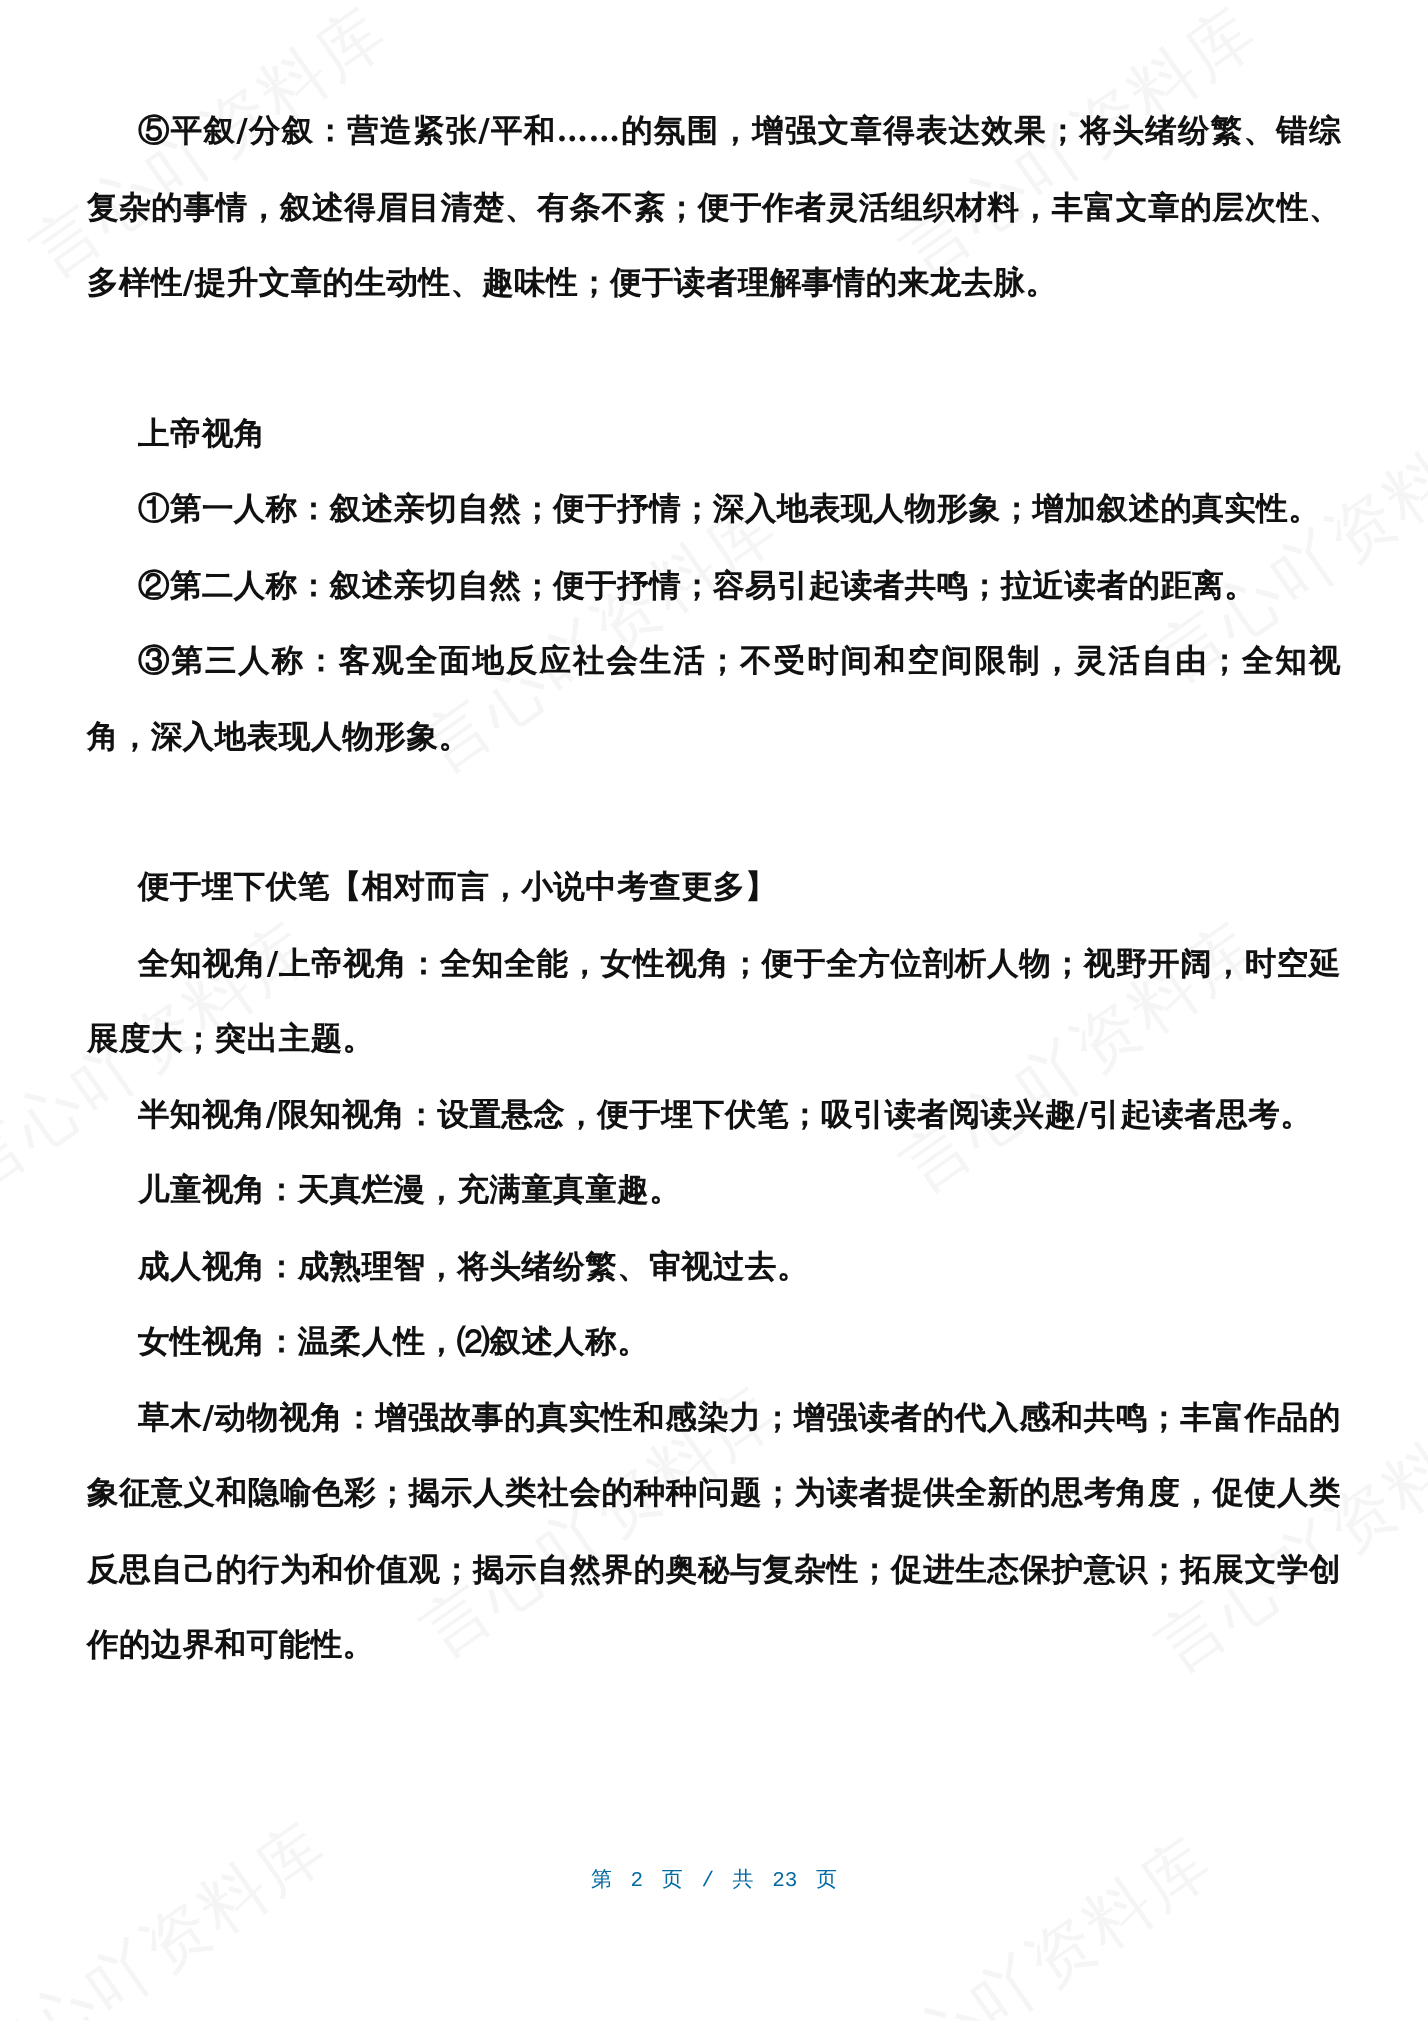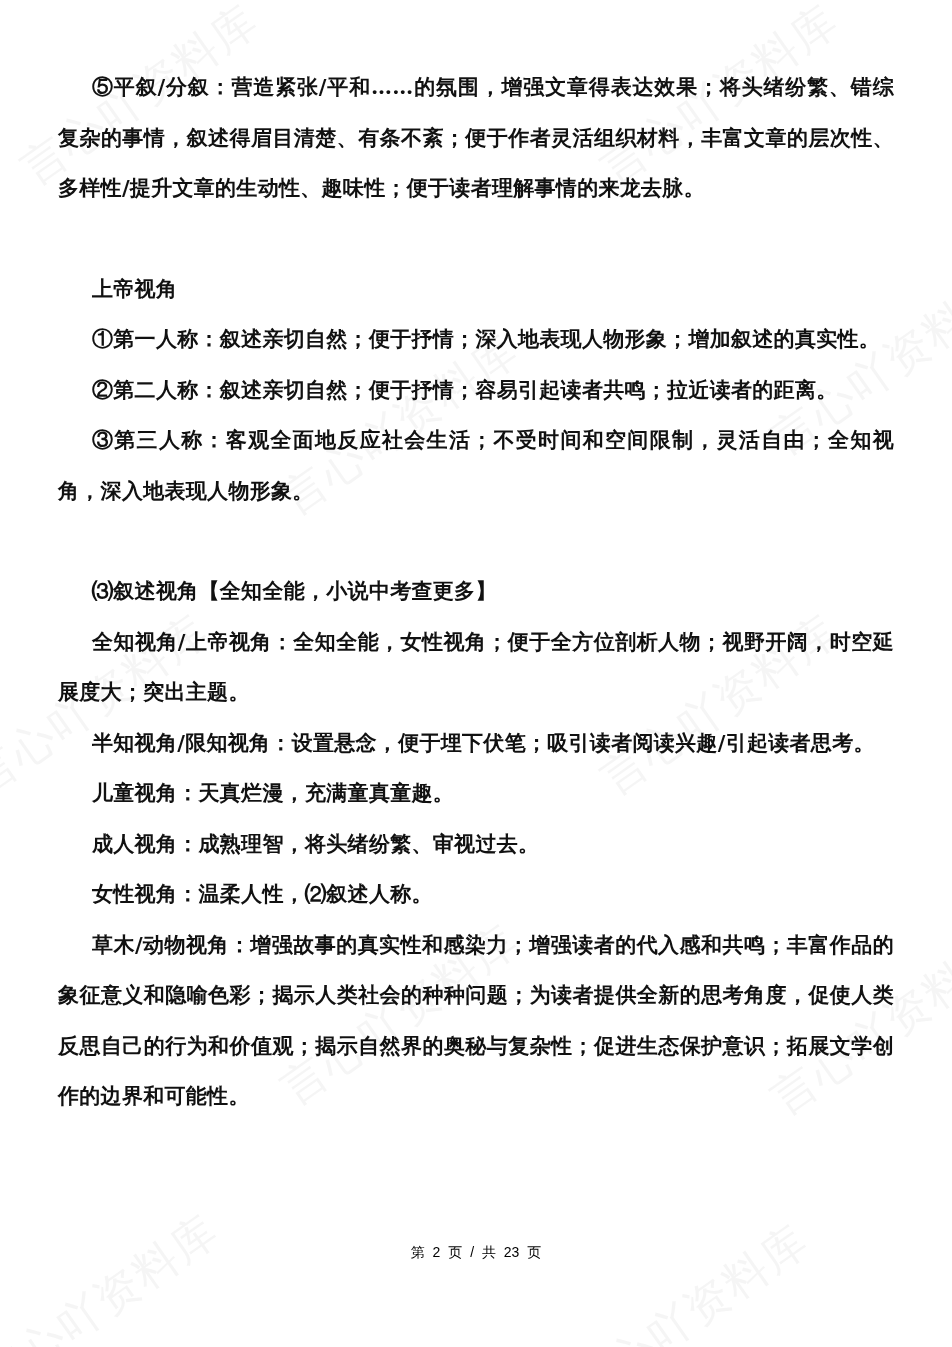--- a/index.html
+++ b/index.html
@@ -28,22 +28,22 @@
     line-height: 50.5px;
     text-align: justify;
     text-align-last: left;
     letter-spacing: 0.3px;
   }
   p.indent { text-indent: 34px; }
   .gap { height: 50px; }
   .footer {
     position: absolute; left: 0; width: 952px; top: 1244px;
     text-align: center;
-    font-family: Liberation Sans, sans-serif;
-    font-size: 14px; color: #000000; word-spacing: 4px; z-index: 1;
+    font-family: Liberation Mono, monospace;
+    font-size: 14px; color: #0369a1; word-spacing: 4px; z-index: 1;
   }
 </style>
 </head>
 <body>
 
 <div class="page">
 
   <div class="watermarks">
     <div class="wm" style="left:10px; top:150px;">言心吖资料库</div>
     <div class="wm" style="left:590px; top:150px;">言心吖资料库</div>
@@ -58,21 +58,21 @@
   </div>
 
   <div class="content">
     <p class="indent">⑤平叙/分叙：营造紧张/平和……的氛围，增强文章得表达效果；将头绪纷繁、错综复杂的事情，叙述得眉目清楚、有条不紊；便于作者灵活组织材料，丰富文章的层次性、多样性/提升文章的生动性、趣味性；便于读者理解事情的来龙去脉。</p>
     <div class="gap"></div>
     <p class="indent">上帝视角</p>
     <p class="indent">①第一人称：叙述亲切自然；便于抒情；深入地表现人物形象；增加叙述的真实性。</p>
     <p class="indent">②第二人称：叙述亲切自然；便于抒情；容易引起读者共鸣；拉近读者的距离。</p>
     <p class="indent">③第三人称：客观全面地反应社会生活；不受时间和空间限制，灵活自由；全知视角，深入地表现人物形象。</p>
     <div class="gap"></div>
-    <p class="indent">⑶叙述视角【全知全能，小说中考查更多】</p>
+    <p class="indent">便于埋下伏笔【相对而言，小说中考查更多】</p>
     <p class="indent">全知视角/上帝视角：全知全能，女性视角；便于全方位剖析人物；视野开阔，时空延展度大；突出主题。</p>
     <p class="indent">半知视角/限知视角：设置悬念，便于埋下伏笔；吸引读者阅读兴趣/引起读者思考。</p>
     <p class="indent">儿童视角：天真烂漫，充满童真童趣。</p>
     <p class="indent">成人视角：成熟理智，将头绪纷繁、审视过去。</p>
     <p class="indent">女性视角：温柔人性，⑵叙述人称。</p>
     <p class="indent">草木/动物视角：增强故事的真实性和感染力；增强读者的代入感和共鸣；丰富作品的象征意义和隐喻色彩；揭示人类社会的种种问题；为读者提供全新的思考角度，促使人类反思自己的行为和价值观；揭示自然界的奥秘与复杂性；促进生态保护意识；拓展文学创作的边界和可能性。</p>
   </div>
 
   <div class="footer">第 2 页 / 共 23 页</div>
 </div>

